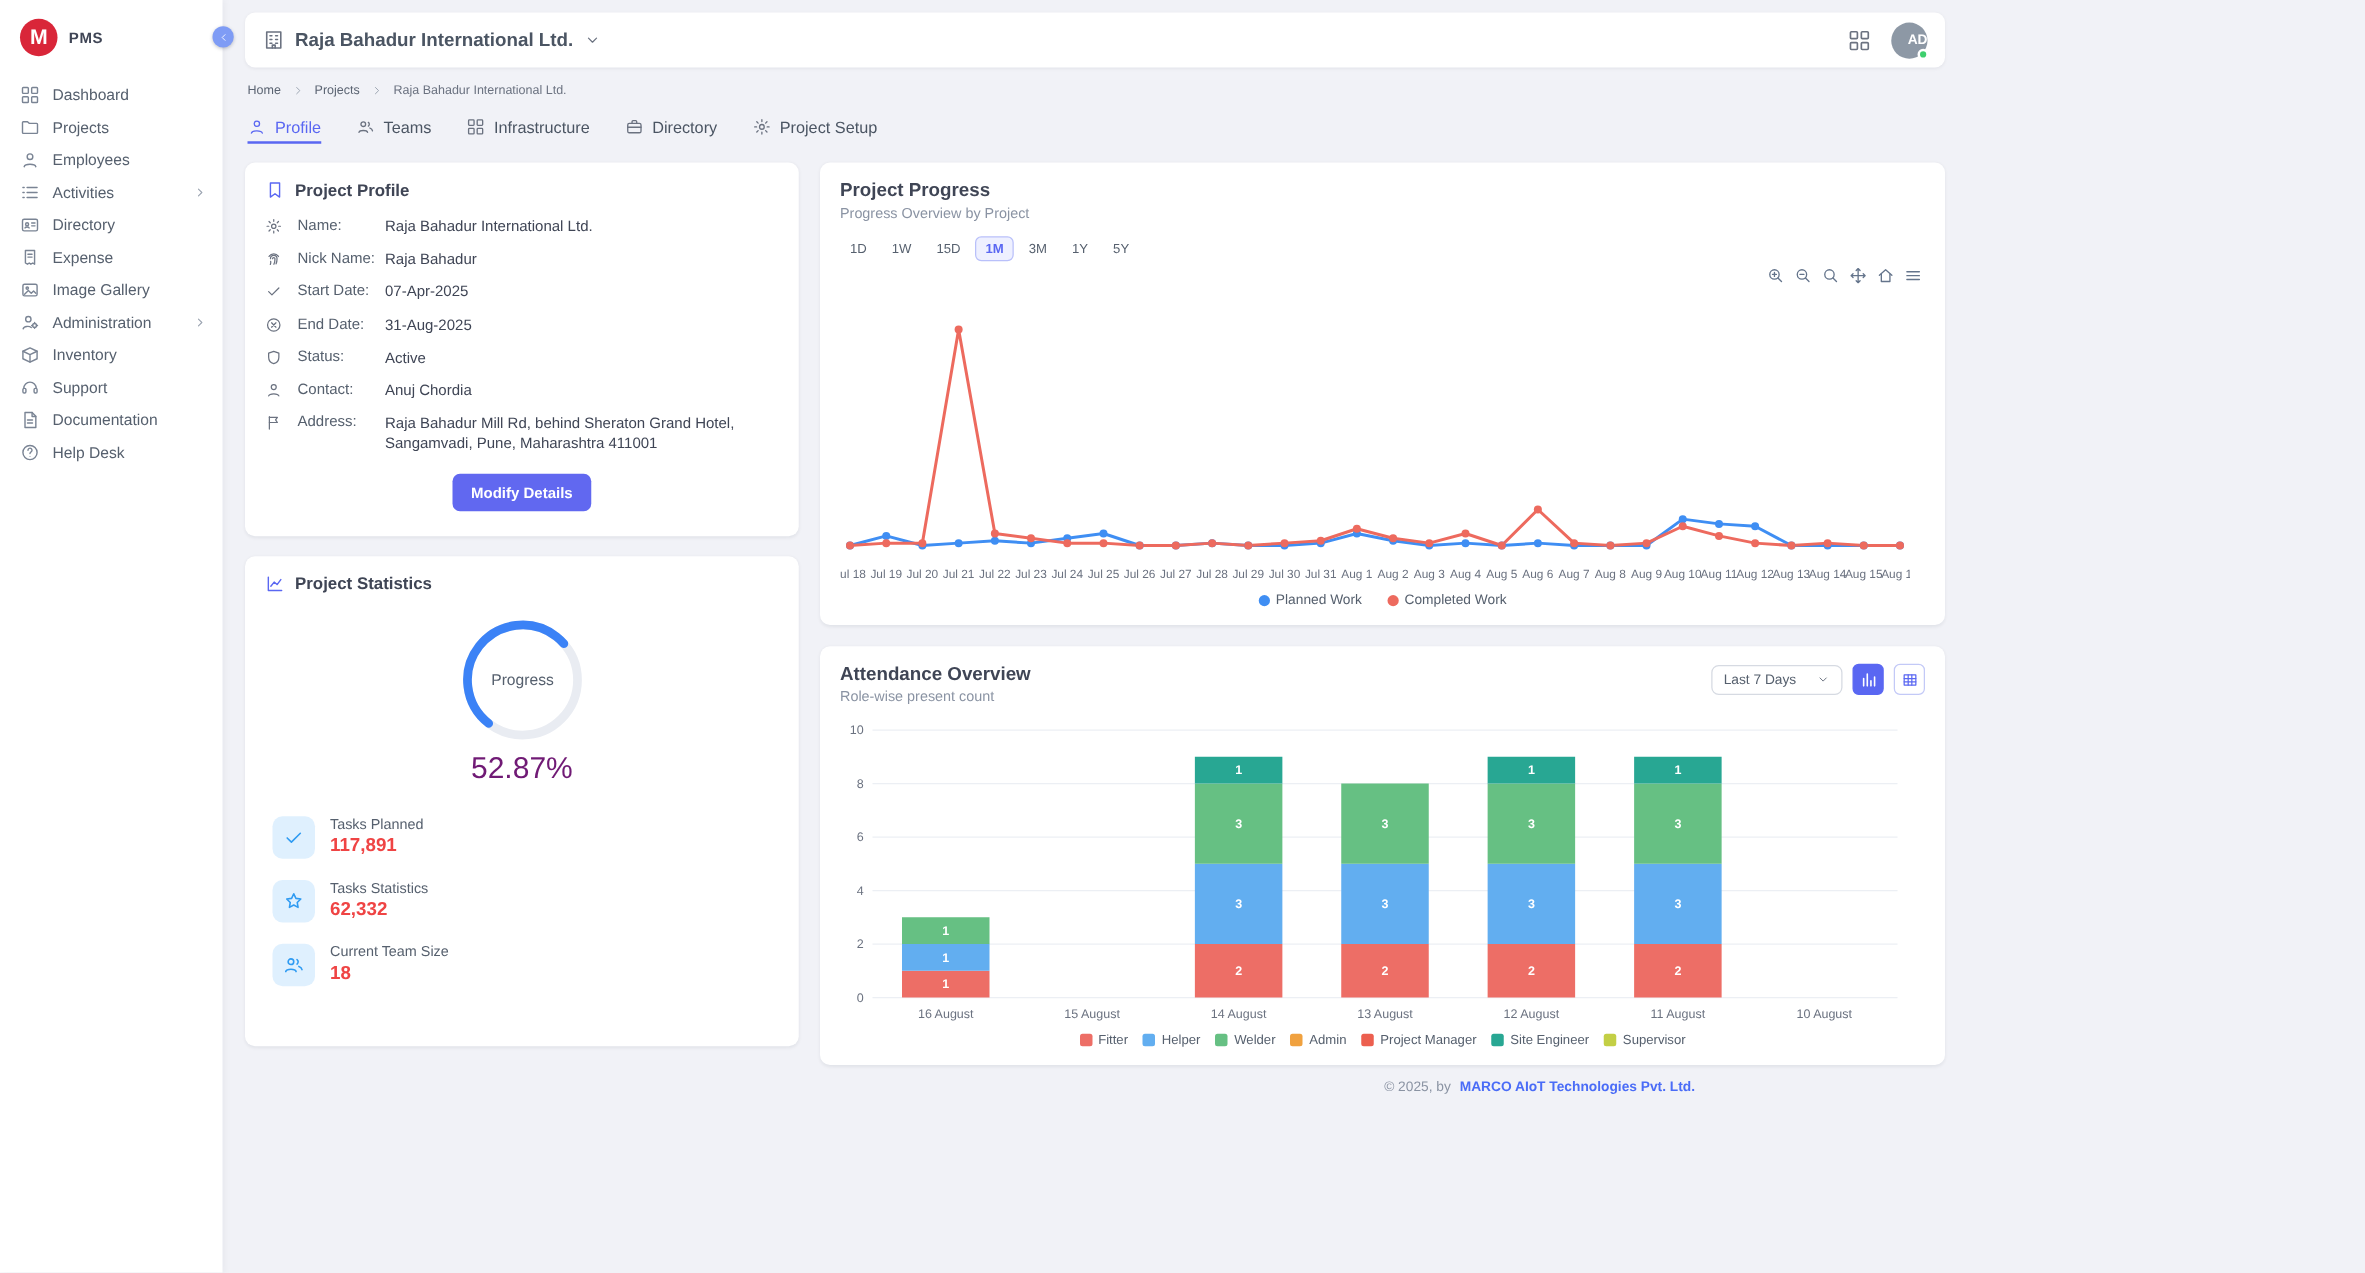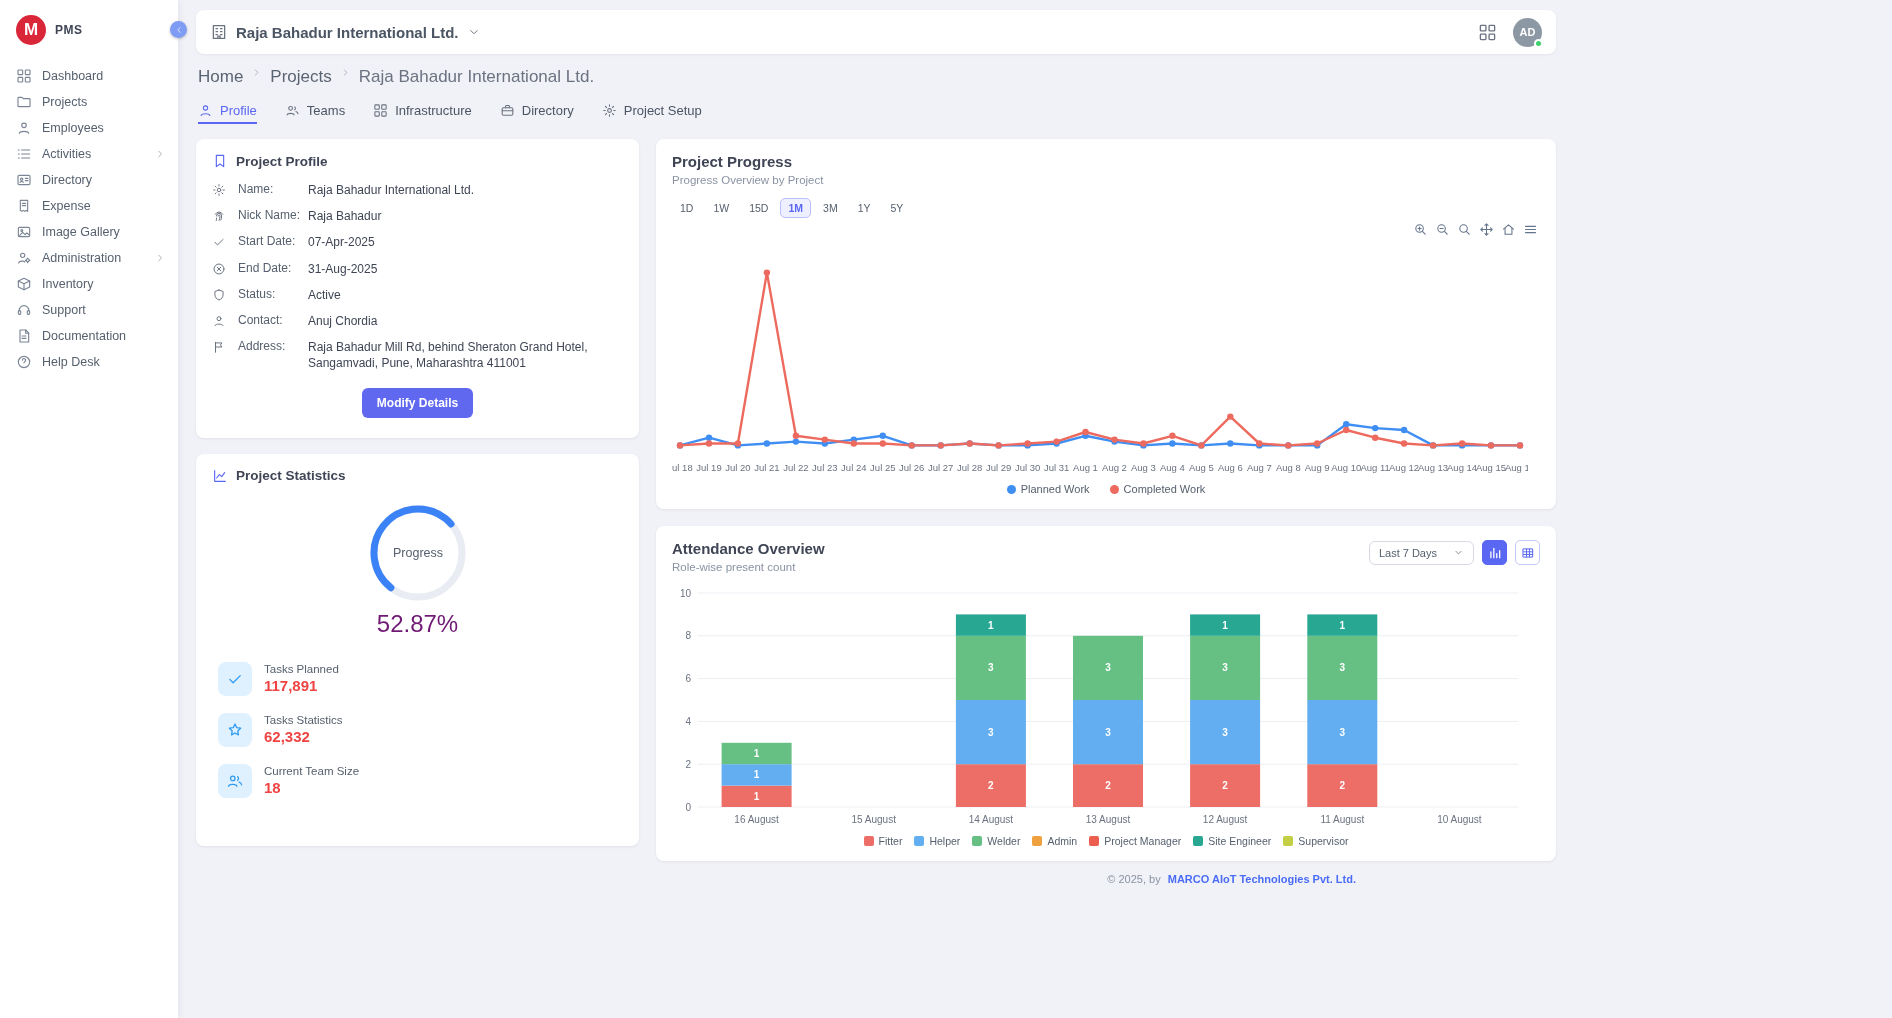--- a/index.html
+++ b/index.html
@@ -21,23 +21,23 @@
   
   .main{flex:1;padding:10px 0 0 18px;overflow:hidden}
   .container{width:1360px}
   .topbar{height:44px;background:#fff;border-radius:8px;display:flex;align-items:center;padding:0 14px;box-shadow:0 1px 3px rgba(15,23,42,.06)}
   .company{display:flex;align-items:center;gap:8px;cursor:pointer}
   .company .i{width:18px;height:18px;color:#6b7280}
   .company-name{font-size:15px;font-weight:bold;color:#4b5563}
   .company .chev{width:14px;height:14px;color:#6b7280}
   .topbar-right{margin-left:auto;display:flex;align-items:center;gap:16px}
   .apps-btn{width:19px;height:19px;color:#6b7280;cursor:pointer}
-  .avatar{width:29px;height:29px;border-radius:50%;background:#8d98a5;color:#fff;font-size:11px;font-weight:bold;display:flex;align-items:center;justify-content:center;position:relative;cursor:pointer}
+  .avatar{width:29px;height:29px;border-radius:50%;background:#8d98a5;color:#fff;font-size:11px;font-weight:bold;display:flex;align-items:center;justify-content:flex-end;position:relative;cursor:pointer}
   .avatar .dot{position:absolute;right:-1px;bottom:-1px;width:9px;height:9px;border-radius:50%;background:#3ecf6e;border:2px solid #fff}
-  .breadcrumb{display:flex;align-items:flex-start;gap:8px;font-size:17px;color:#5b6472;margin:13px 2px 8px}
+  .breadcrumb{display:flex;align-items:flex-start;gap:8px;font-size:10px;color:#5b6472;margin:13px 2px 8px}
   .bc-sep{width:11px;height:11px;color:#9aa3b0}
   .bc-item{cursor:pointer}
   .bc-item.current{color:#6b7280;cursor:default}
   .tabs{display:flex;gap:28px;margin:16px 2px 15px}
   .tab{display:flex;align-items:center;gap:7px;font-size:13px;color:#4b5563;cursor:pointer;padding-bottom:6px}
   .tab-icon{width:15px;height:15px;color:#6b7280}
   .tab.active{color:#5a67f2;border-bottom:2px solid #5a67f2;padding-bottom:4px}
   .tab.active .tab-icon{color:#5a67f2}
   
   .grid{display:flex;gap:17px;align-items:flex-start}

